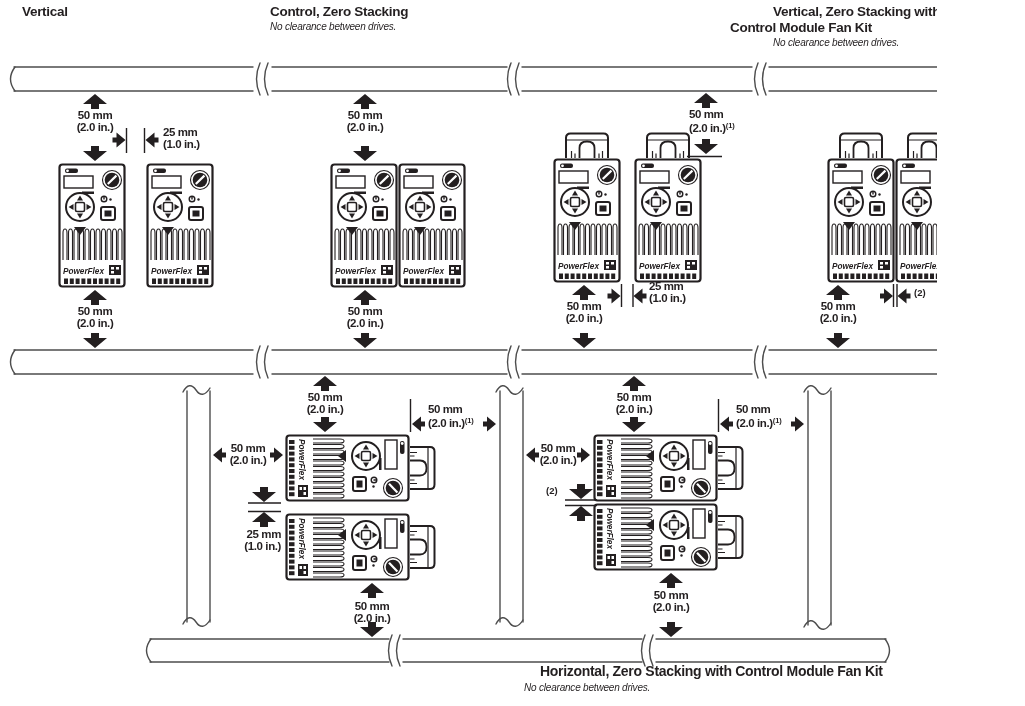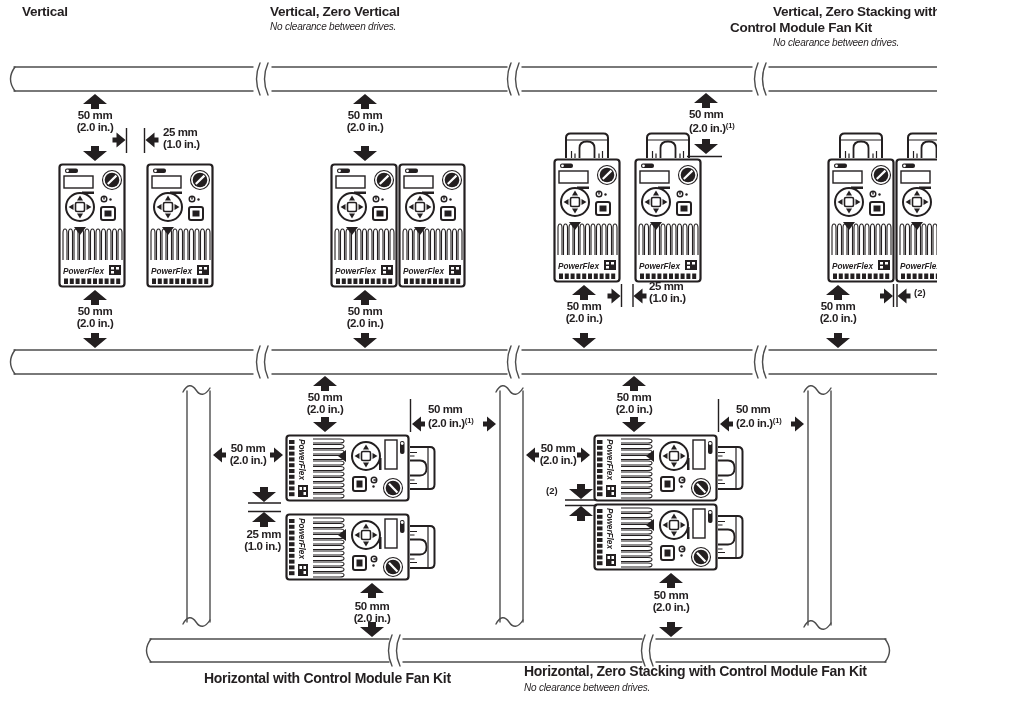--- a/index.html
+++ b/index.html
@@ -227,28 +227,27 @@
     <use href="#a-lt" transform="translate(720,424)"></use>
         <use href="#a-rt" transform="translate(804,424)"></use>
     <use href="#a-dn" transform="translate(581,499)"></use>
         <use href="#a-up" transform="translate(581,506)"></use>
     <use href="#a-up" transform="translate(671,573)"></use>
         <use href="#a-dn" transform="translate(671,637)"></use>
   </g>
 </svg>
 
 <div class="t" style="left:22px;top:4px">Vertical</div>
-<div class="t" style="left:270px;top:4px">Vertical, Zero Vertical</div>
+<div class="t" style="left:270px;top:4px">Control, Zero Stacking</div>
 <div class="sub" style="left:270px;top:20px">No clearance between drives.</div>
 <div class="t" style="left:773px;top:4px">Vertical, Zero Stacking with</div>
 <div class="t" style="left:730px;top:20px">Control Module Fan Kit</div>
 <div class="sub" style="left:773px;top:36px">No clearance between drives.</div>
 
-<div class="t cap" style="left:204px;top:671px">Horizontal with Control Module Fan Kit</div>
-<div class="t cap" style="left:524px;top:664px">Horizontal, Zero Stacking with Control Module Fan Kit</div>
+<div class="t cap" style="left:540px;top:664px">Horizontal, Zero Stacking with Control Module Fan Kit</div>
 <div class="sub" style="left:524px;top:681px">No clearance between drives.</div>
 
 <div class="dim ac" style="left:45px;top:109px;width:100px">
   <div>50 mm</div>
       <div>(2.0 in.)</div>
 </div>
 <div class="dim" style="left:163px;top:126px">
   <div>25 mm</div>
       <div>(1.0 in.)</div>
 </div>

